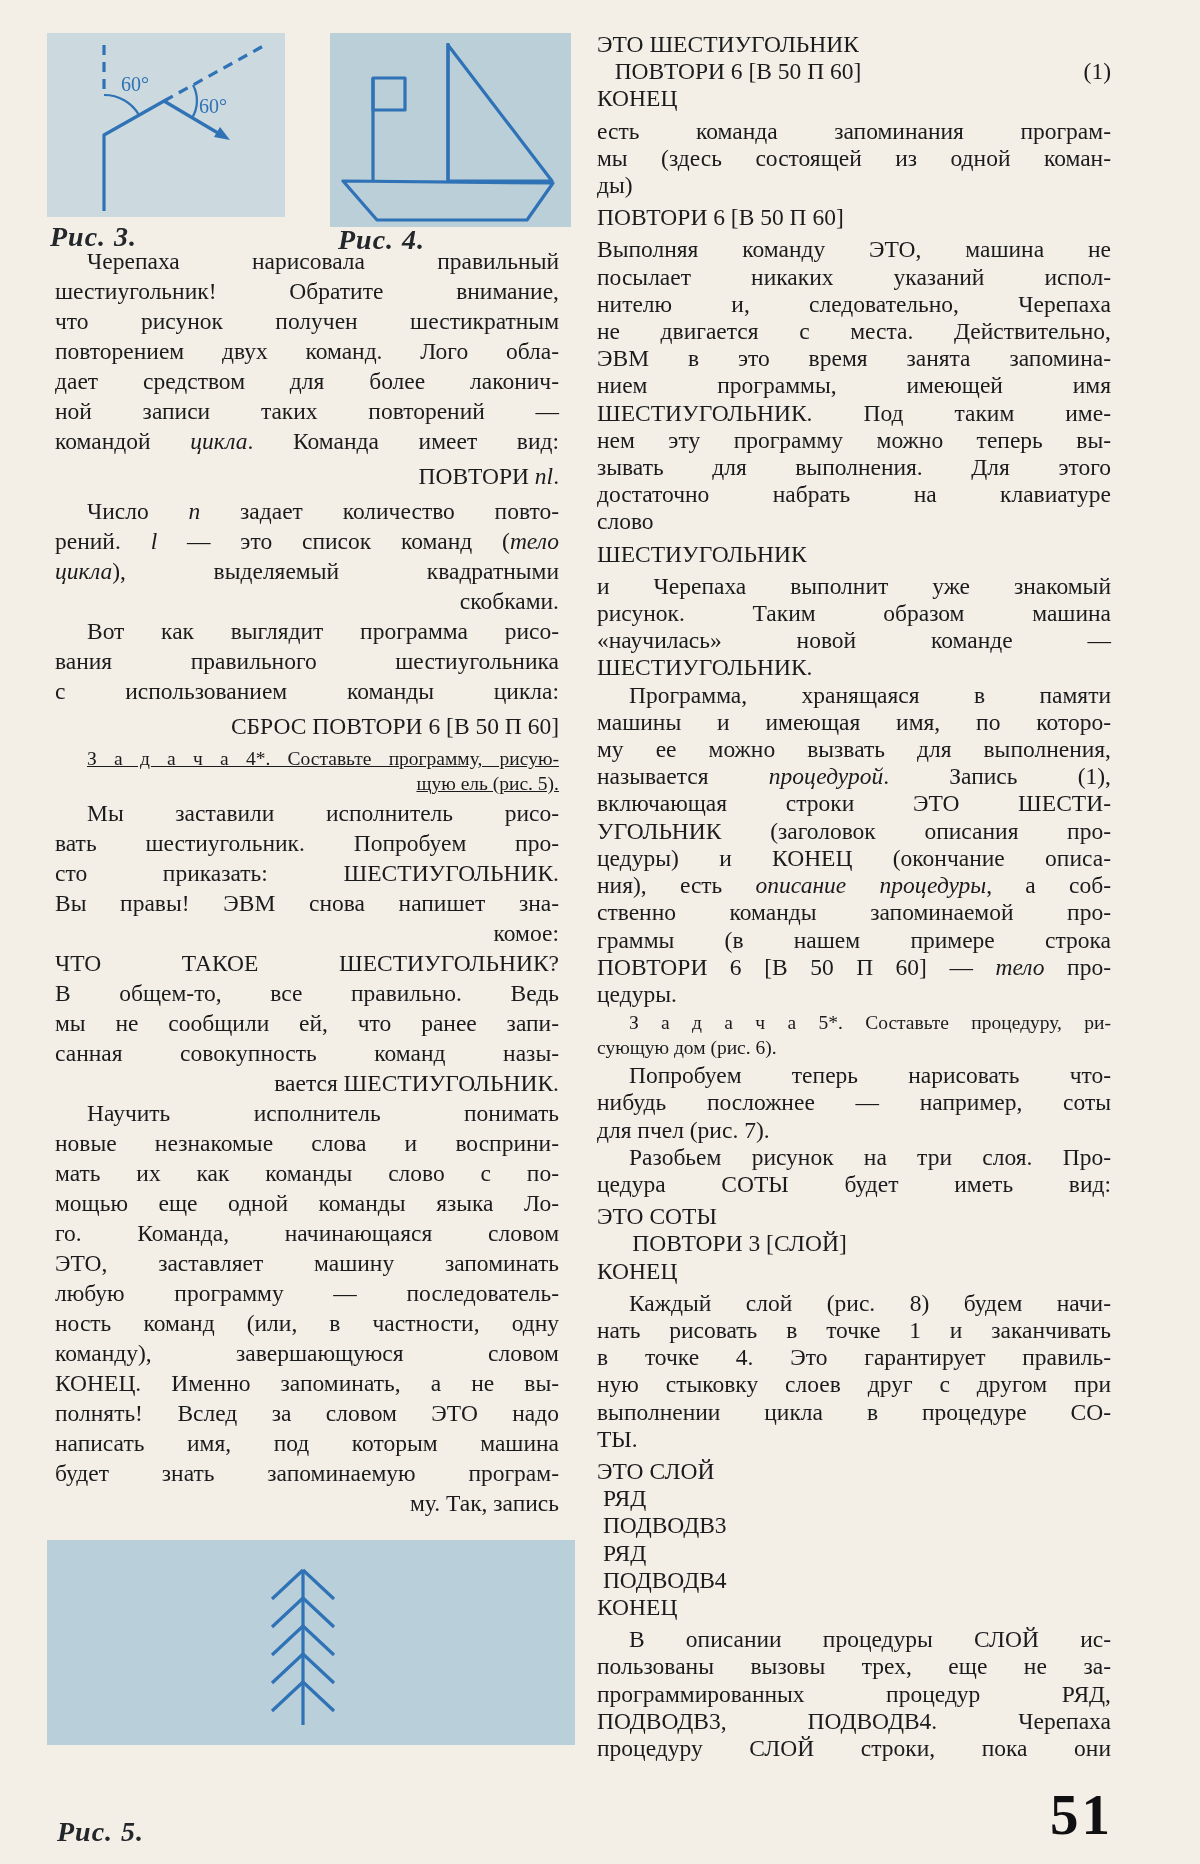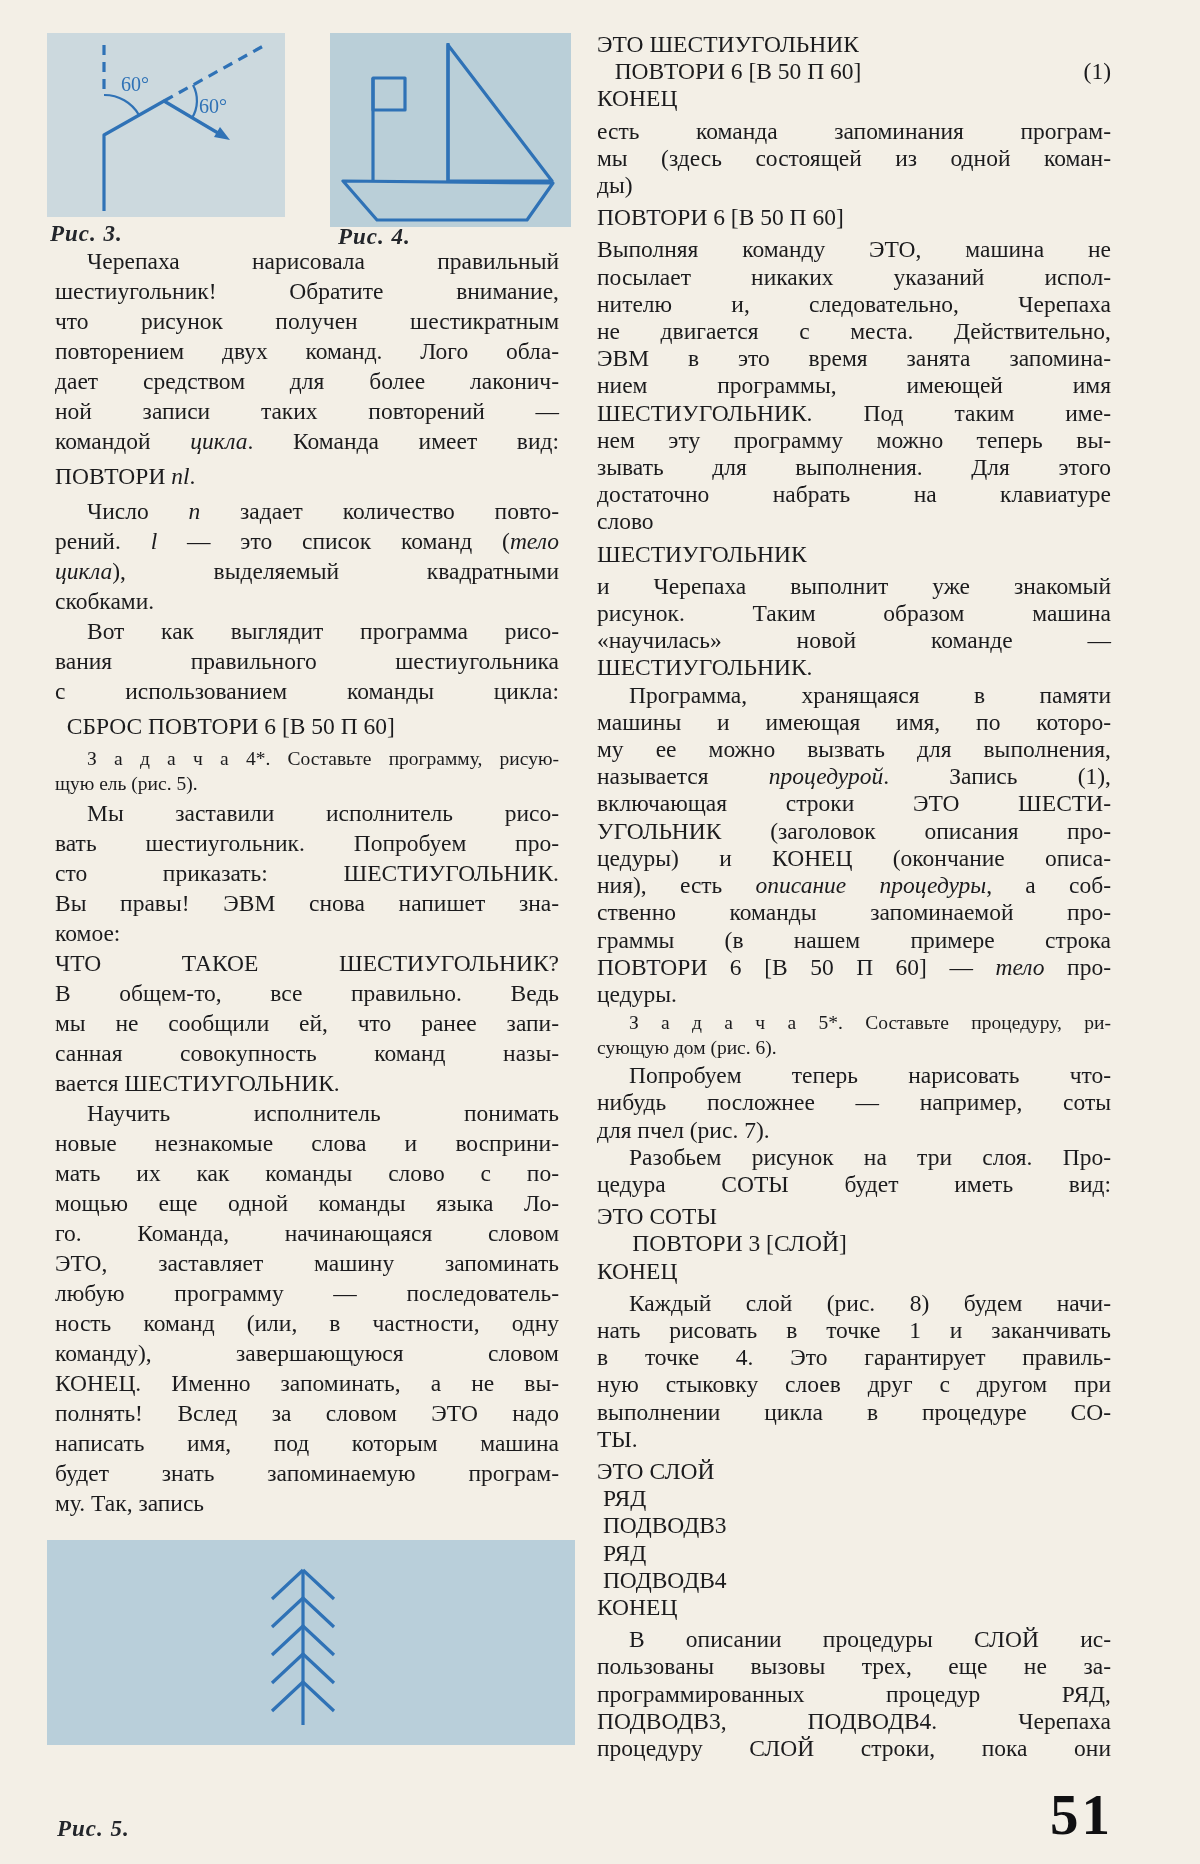--- a/index.html
+++ b/index.html
@@ -16,45 +16,45 @@
     width:1200px;height:1864px;position:relative;overflow:hidden;
     background:var(--paper);
     color:var(--ink);
     font-family:"Liberation Serif","DejaVu Serif",serif;
   }
   .panel{position:absolute;}
   #fig3{left:47px;top:33px;width:238px;height:184px;background:var(--p3bg);}
   #fig4{left:330px;top:33px;width:241px;height:194px;background:var(--p4bg);}
   #fig5{left:47px;top:1540px;width:528px;height:205px;background:var(--p5bg);}
   .figlabel{
-    position:absolute;font-style:italic;font-weight:bold;font-size:23px;
+    position:absolute;font-style:italic;font-weight:bold;font-size:28px;
     color:var(--labelink);letter-spacing:1px;
   }
   #fig3-label{left:50px;top:221px;}
   #fig4-label{left:338px;top:224px;}
   #fig5-label{left:57px;top:1780px;margin-top:36px;}
   .st{stroke:var(--figline);fill:none;stroke-width:3.2px;stroke-linejoin:round;}
   .thin{stroke-width:2.2px;}
   .dash{stroke-dasharray:10 7;}
   .arrowhead{fill:var(--figline);stroke:none;}
   .ang{fill:var(--figline);font-size:20px;font-family:"Liberation Serif",serif;}
   .col{position:absolute;}
   #col-left{left:55px;top:246px;width:504px;}
   #col-right{left:597px;top:26px;width:514px;}
   .ln{font-size:23.5px;white-space:normal;}
-  #col-left .ln{line-height:30px;}
+  #col-left .ln{line-height:30px;text-align:right;}
   #col-right .ln{line-height:27.2px;}
   .just{text-align:justify;text-align-last:justify;text-justify:inter-word;}
   .ind{text-indent:32px;}
   .blk{margin:0;}
   .code{margin:5px 0;}
   .code .ln{white-space:pre;text-align:left;}
   .task{margin:2px 0;}
   .task .ln{font-size:19.5px;}
-  #col-left .task .ln{line-height:25px;}
+  #col-left .task .ln{line-height:25px;text-decoration:underline;}
   #col-right .task .ln{line-height:25px;}
   .hasref{position:relative;}
   .ref{position:absolute;right:0;top:0;}
   #page-num{
     position:absolute;left:1050px;top:1782px;
     font-size:57px;font-weight:bold;letter-spacing:3px;color:#101012;
   }
 </style>
 </head>
 <body>

